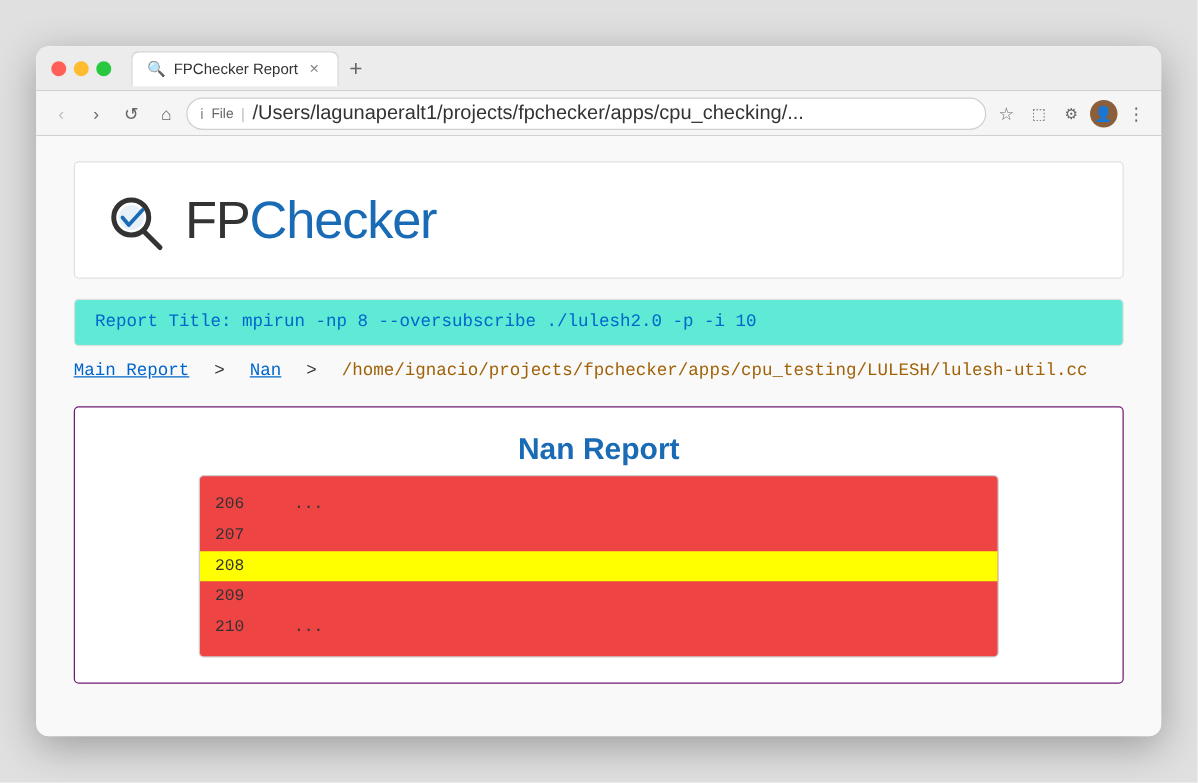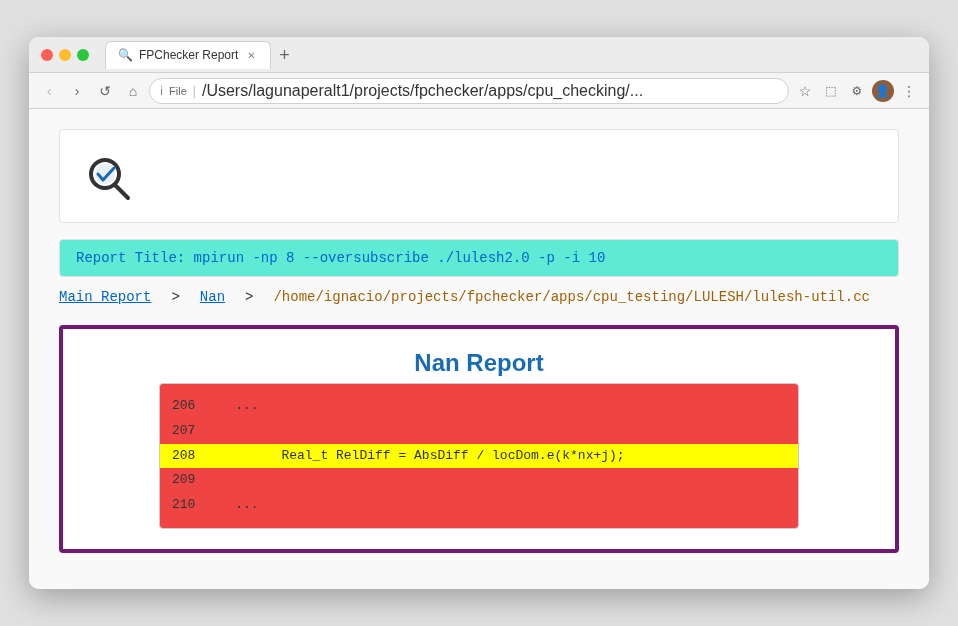--- a/index.html
+++ b/index.html
@@ -232,21 +232,21 @@
       color: #333;
     }
 
     .breadcrumb-current {
       color: #a16207;
     }
 
     
     .main-content {
       background: #ffffff;
-      border: 4px solid #701a75;
+      border: 1px solid #701a75;
       border-radius: 4px;
       padding: 20px;
     }
 
     .report-heading {
       text-align: center;
       font-size: 24px;
       font-weight: bold;
       color: #1a6bb5;
       margin-bottom: 6px;
@@ -378,20 +378,23 @@
       <div class="logo-icon">
         <svg width="60" height="60" viewBox="0 0 60 60">
 
           <circle cx="25" cy="28" r="14" fill="none" stroke="#333" stroke-width="4"></circle>
           <line x1="35" y1="39" x2="48" y2="52" stroke="#333" stroke-width="4" stroke-linecap="round"></line>
 
           <circle cx="25" cy="28" r="10" fill="#1a6bb5" opacity="0.1"></circle>
           <polyline points="18,28 23,34 34,22" fill="none" stroke="#1a6bb5" stroke-width="3" stroke-linecap="round" stroke-linejoin="round"></polyline>
         </svg>
       </div>
+      <div class="logo-text">
+        <span class="logo-fp">FP</span><span class="logo-checker">Checker</span>
+      </div>
     </div>
 
     <div class="report-title-bar">
       <span>Report Title: mpirun -np 8 --oversubscribe ./lulesh2.0 -p -i 10</span>
     </div>
 
     <div class="breadcrumb">
       <span class="breadcrumb-link">Main Report</span>
       <span class="breadcrumb-separator">&gt;</span>
       <span class="breadcrumb-link">Nan</span>
@@ -406,21 +409,20 @@
       <div class="code-line">
             <span class="line-number">206</span>
             <span class="line-content">    ...</span>
           </div>
           <div class="code-line">
             <span class="line-number">207</span>
             <span class="line-content"></span>
           </div>
           <div class="code-line highlighted">
             <span class="line-number">208</span>
-            <span class="line-content">        Real_t RelDiff = AbsDiff / locDom.e(k*nx+j);</span>
           </div>
           <div class="code-line">
             <span class="line-number">209</span>
             <span class="line-content"></span>
           </div>
           <div class="code-line">
             <span class="line-number">210</span>
             <span class="line-content">    ...</span>
           </div>
         </div>

